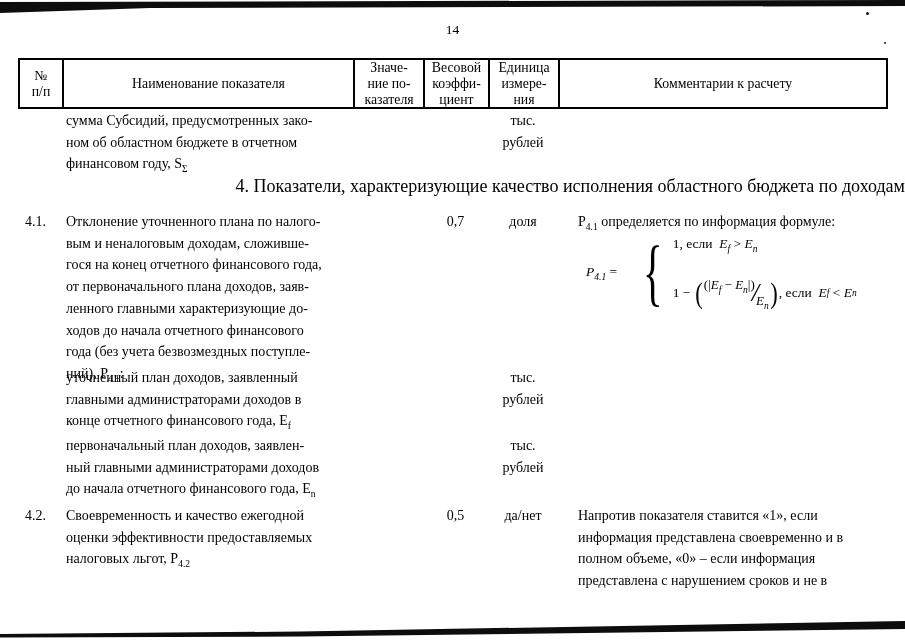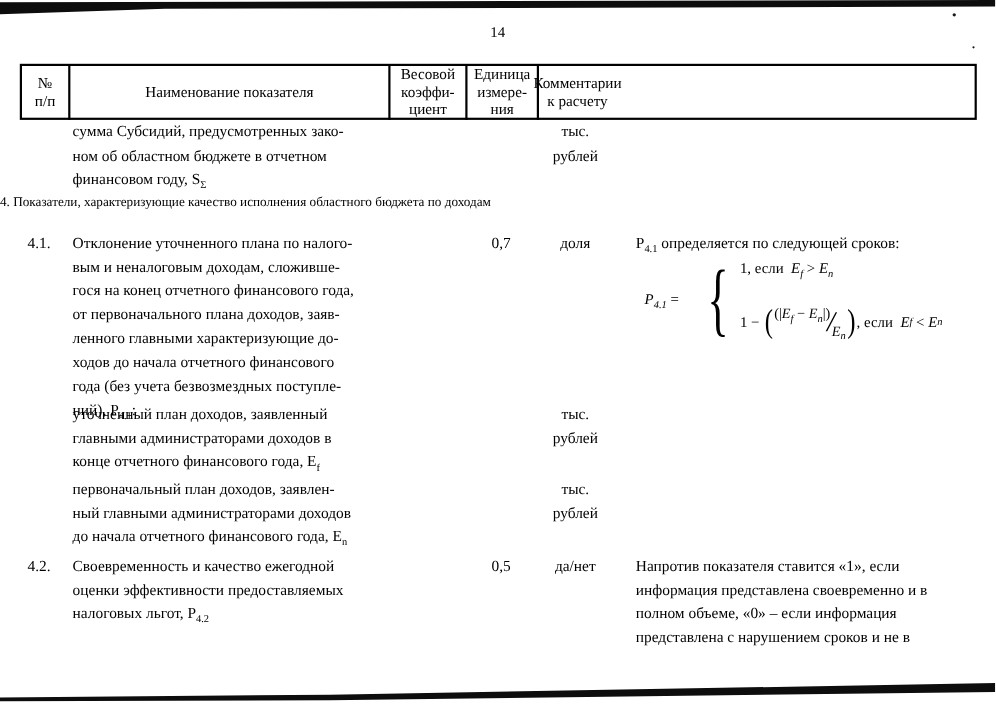--- a/index.html
+++ b/index.html
@@ -29,21 +29,21 @@
   }
   .c1 { padding-left:7px; }
   .c2 { padding:0 6px 0 4px; }
   .c4 { text-align:center; }
   .c5 { text-align:center; white-space:pre-line; }
   .c6 { padding-left:20px; padding-right:8px; }
   .nm { white-space:pre-line; }
   .cmt { white-space:pre-line; }
   sub { font-size:9.5px; line-height:0; }
 
-  .section-title { position:absolute; top:176px; left:0; width:100%; text-align:left; font-size:12px;font-family:Liberation Serif, serif; }
+  .section-title { position:absolute; top:176px; left:0; width:100%; text-align:right; font-size:18px;font-family:Liberation Serif, serif; }
 
   .it { font-style:italic; }
   .formula { display:flex; align-items:center; margin-top:3px; margin-left:8px; font-size:13.5px; line-height:normal; }
   .fv { margin-right:18px; white-space:pre; }
   .brace { font-size:74px; line-height:68px; font-weight:300; transform:scaleX(0.55); display:inline-block; }
   .cases { display:flex; flex-direction:column; gap:26px; margin-left:2px; }
   .case { white-space:pre; }
   .case2 { display:flex; align-items:center; }
   .bigp { font-size:30px; font-weight:300; transform:scaleX(0.75); line-height:1; display:inline-block; }
   .dfrac { display:inline-flex; align-items:center; }
@@ -62,20 +62,23 @@
 
   <div class="speck" style="left:866px; top:12px; width:3px; height:3px;"></div>
   <div class="speck" style="left:884px; top:42px; width:2px; height:2px;"></div>
 
   <div class="page-number">14</div>
 
   <div class="thead">
     <div class="hc">№
 п/п</div>
     <div class="hc">Наименование показателя</div>
+    <div class="hc">Значе-
+ние по-
+казателя</div>
     <div class="hc">Весовой
 коэффи-
 циент</div>
     <div class="hc">Единица
 измере-
 ния</div>
     <div class="hc">Комментарии к расчету</div>
   </div>
 
   <div class="trow" style="top:110px;">
@@ -99,21 +102,21 @@
 гося на конец отчетного финансового года,
 от первоначального плана доходов, заяв-
 ленного главными характеризующие до-
 ходов до начала отчетного финансового
 года (без учета безвозмездных поступле-
 ний), Р</span><sub>4.1</sub><span>:</span></div>
     <div class="c3"></div>
     <div class="c4">0,7</div>
     <div class="c5">доля</div>
     <div class="c6">
-      <div><span>Р</span><sub>4.1</sub><span> определяется по следующей сроков:</span></div>
+      <div><span>Р</span><sub>4.1</sub><span> определяется по информация формуле:</span></div>
       <div class="formula">
         <span class="fv"><span class="it">P</span><sub class="it">4.1</sub> <span>=</span></span>
         <span class="brace">{</span>
         <div class="cases">
           <div class="case"><span>1, если  </span><span class="it">E</span><sub class="it">f</sub><span> &gt; </span><span class="it">E</span><sub class="it">n</sub></div>
           <div class="case case2">
             <span>1 − </span>
             <span class="bigp">(</span>
             <span class="dfrac">
               <span class="dnum"><span>(|</span><span class="it">E</span><sub class="it">f</sub><span> − </span><span class="it">E</span><sub class="it">n</sub><span>|)</span></span>

